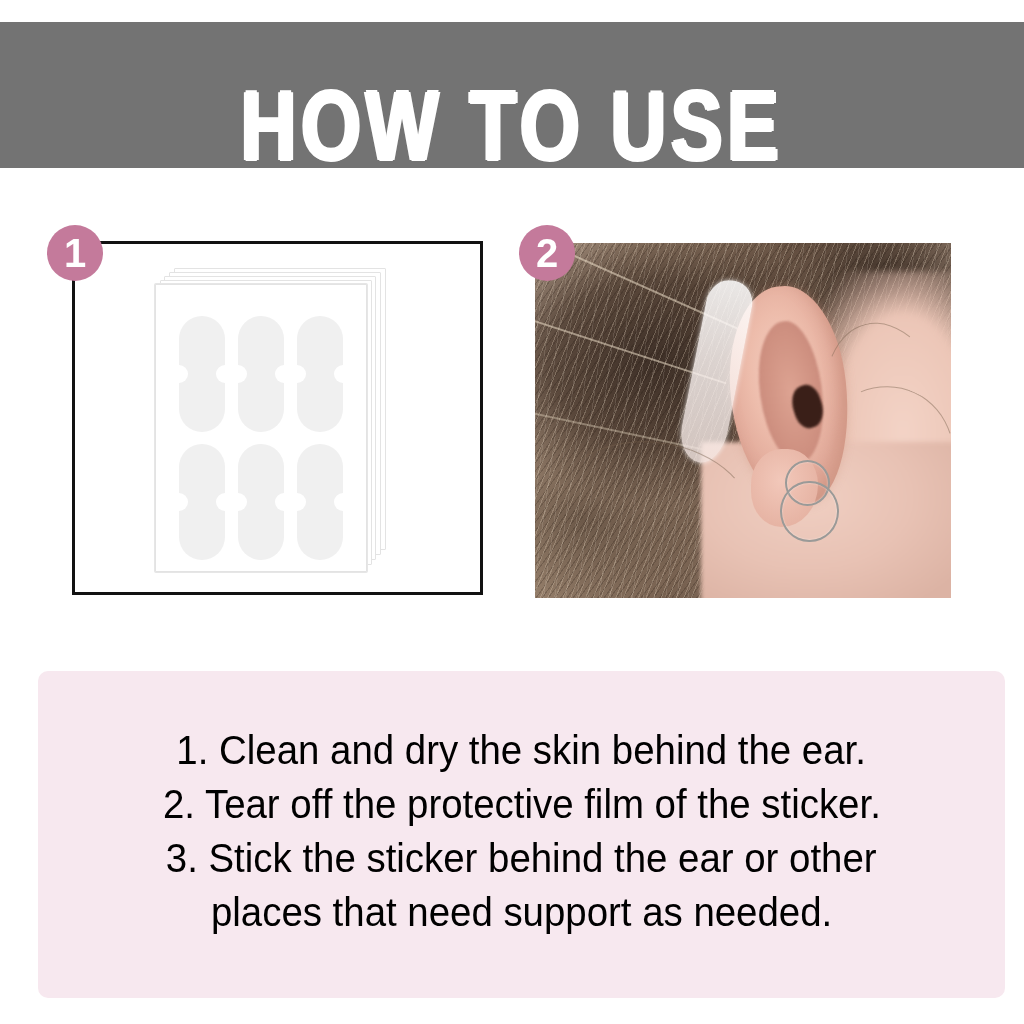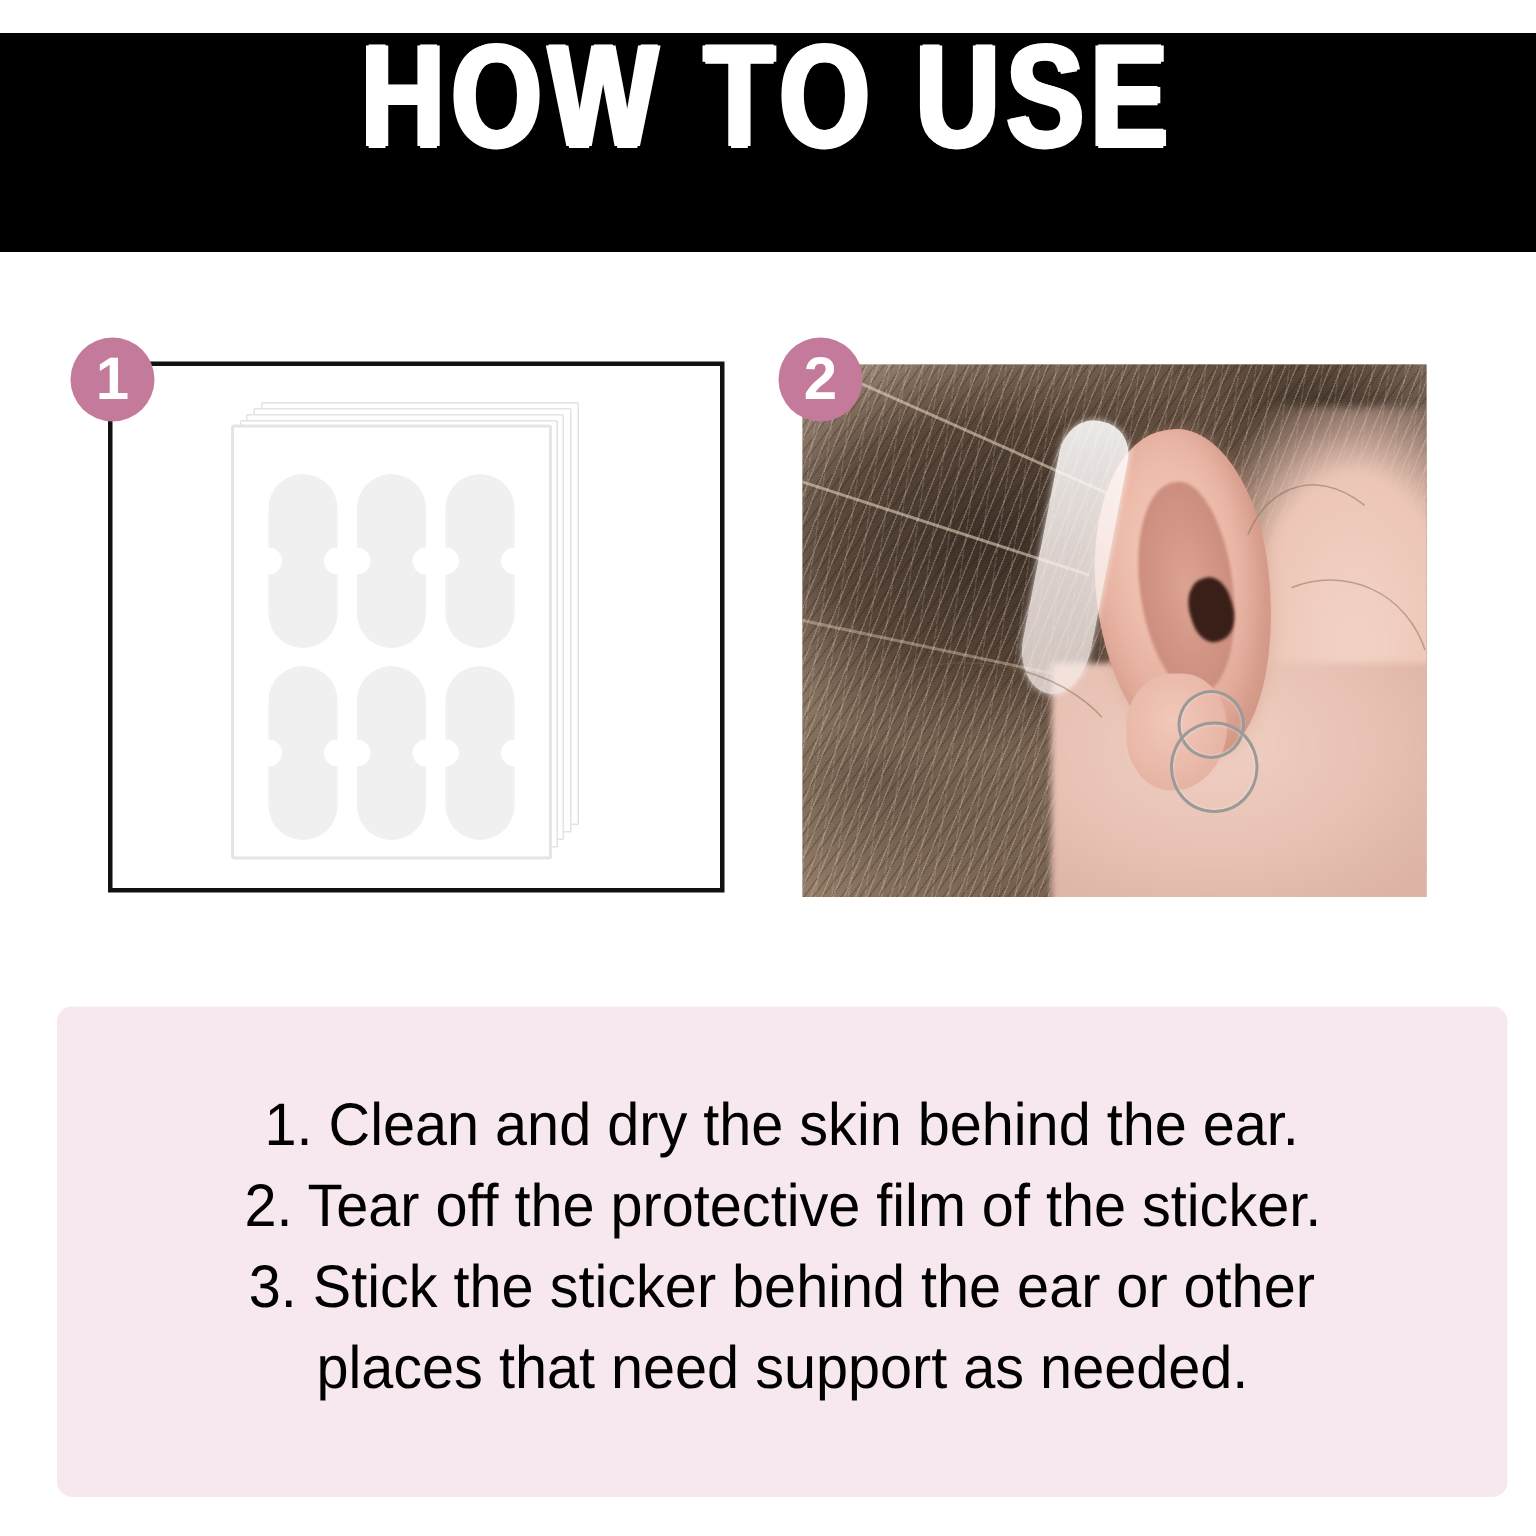--- a/index.html
+++ b/index.html
@@ -15,23 +15,23 @@
     font-family: "Liberation Sans", sans-serif;
   }
 
   
   .header-banner {
     position: absolute;
     left: 0;
     top: 22px;
     width: 1024px;
     height: 146px;
-    background: #000000;
+    background: #737373;
     display: flex;
-    align-items: flex-start;
+    align-items: flex-end;
     justify-content: center;
   }
   .header-title {
     color: #ffffff;
     font-family: "Liberation Sans Narrow", "Liberation Sans", sans-serif;
     font-size: 84px;
     font-weight: bold;
     letter-spacing: 5px;
     line-height: 1;
     transform: scaleX(0.92) scaleY(1.16);

